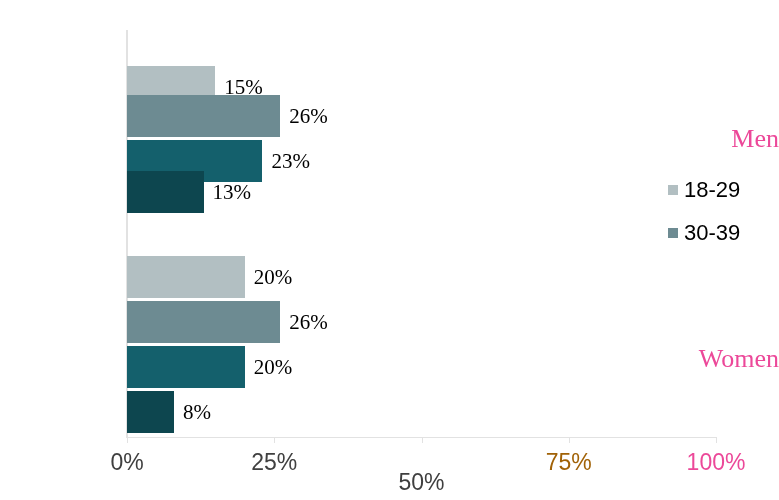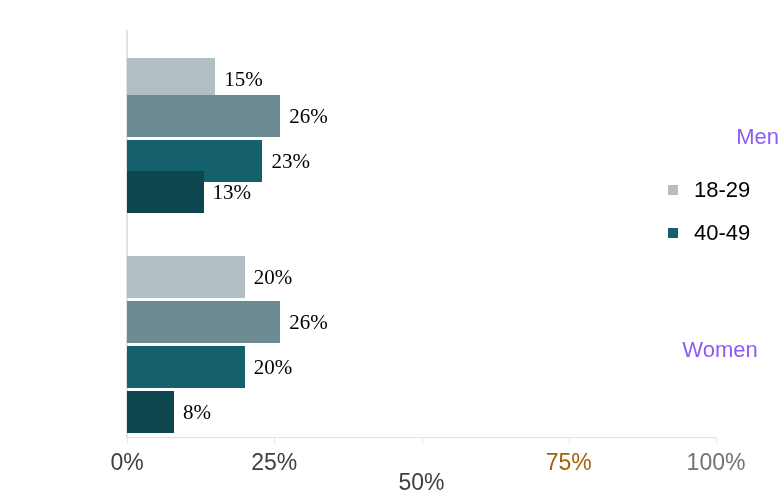--- a/index.html
+++ b/index.html
@@ -80,23 +80,23 @@
     white-space: nowrap;
     padding-left: 9px;
   }
 
   
   .cat-label {
     position: absolute;
     right: 0;
     width: 118px;
     text-align: right;
-    font-family: Liberation Sans, sans-serif;
-    font-size: 22px;
-    color: #8b5cf6;
+    font-family: Liberation Serif, serif;
+    font-size: 26px;
+    color: #ec4899;
     white-space: nowrap;
   }
 
   
   .x-label {
     position: absolute;
     top: 449px;
     font-family: "Liberation Sans", sans-serif;
     font-size: 23px;
     color: #3f3f3f;
@@ -118,21 +118,21 @@
   }
   .legend-swatch {
     width: 10px;
     height: 10px;
     flex: 0 0 auto;
   }
   .legend-label {
     font-family: "Liberation Sans", sans-serif;
     font-size: 22px;
     color: #000000;
-    margin-left: 16px;
+    margin-left: 6px;
     white-space: nowrap;
   }
 </style>
 </head>
 <body>
 
 <div id="chart-root">
 
   <div class="axis-y-line"></div>
   <div class="axis-x-line"></div>
@@ -142,26 +142,26 @@
       <div class="x-tick" style="left: 274.25px; background: rgb(226, 226, 226);"></div>
       <div class="x-tick" style="left: 421.5px; background: rgb(226, 226, 226);"></div>
       <div class="x-tick" style="left: 568.75px; background: rgb(226, 226, 226);"></div>
       <div class="x-tick" style="left: 716px; background: rgb(226, 226, 226);"></div>
     </div>
   <div id="x-labels">
       <div class="x-label" style="left: 127px; color: rgb(63, 63, 63);">0%</div>
       <div class="x-label" style="left: 274.25px; color: #404040;">25%</div>
       <div class="x-label" style="left: 421.5px; color: rgb(63, 63, 63); margin-top: 20px;">50%</div>
       <div class="x-label" style="left: 568.75px; color: #a16207;">75%</div>
-      <div class="x-label" style="left: 716px; color: #737373;">100%</div>
+      <div class="x-label" style="left: 716px; color: #ec4899;">100%</div>
     </div>
 
   <div class="plot-area" id="plot-area">
       <div class="bar-group" style="top: 20px; width: 589px;">
-        <div class="bar-row" style="top: 8px; width: 589px;">
+        <div class="bar-row" style="top: 16px; width: 589px;">
           <div class="bar" style="width: 88.35px; background: rgb(178, 191, 194);"></div>
           <div class="bar-value" style="left: 88.35px; color: rgb(0, 0, 0);">15%</div>
         </div>
         <div class="bar-row" style="top: 45px; width: 589px;">
           <div class="bar" style="width: 153.14px; background: rgb(109, 139, 146);"></div>
           <div class="bar-value" style="left: 153.14px; color: rgb(0, 0, 0);">26%</div>
         </div>
         <div class="bar-row" style="top: 90px; width: 589px; padding-left: 44px;">
           <div class="bar" style="width: 135.47px; background: rgb(20, 96, 108);"></div>
           <div class="bar-value" style="left: 135.47px; color: rgb(0, 0, 0);">23%</div>
@@ -186,27 +186,27 @@
         </div>
         <div class="bar-row" style="top: 135px; width: 589px;">
           <div class="bar" style="width: 47.12px; background: rgb(13, 70, 79);"></div>
           <div class="bar-value" style="left: 47.12px; color: rgb(0, 0, 0);">8%</div>
         </div>
       </div>
     </div>
 
   <div id="cat-labels">
       <div class="cat-label" style="top: 123.5px;">Men</div>
-      <div class="cat-label" style="top: 337px; text-align: center;">Women</div>
+      <div class="cat-label" style="top: 344px;">Women</div>
     </div>
 
   <div class="legend" id="legend">
       <div class="legend-item">
         <span class="legend-swatch" style="background: rgb(178, 191, 194);"></span>
         <span class="legend-label">18-29</span>
       </div>
       <div class="legend-item">
-        <span class="legend-swatch" style="background: rgb(20, 96, 108);"></span>
-        <span class="legend-label">40-49</span>
+        <span class="legend-swatch" style="background: rgb(109, 139, 146);"></span>
+        <span class="legend-label">30-39</span>
       </div>
     </div>
 
 </div>
 
 </body></html>

